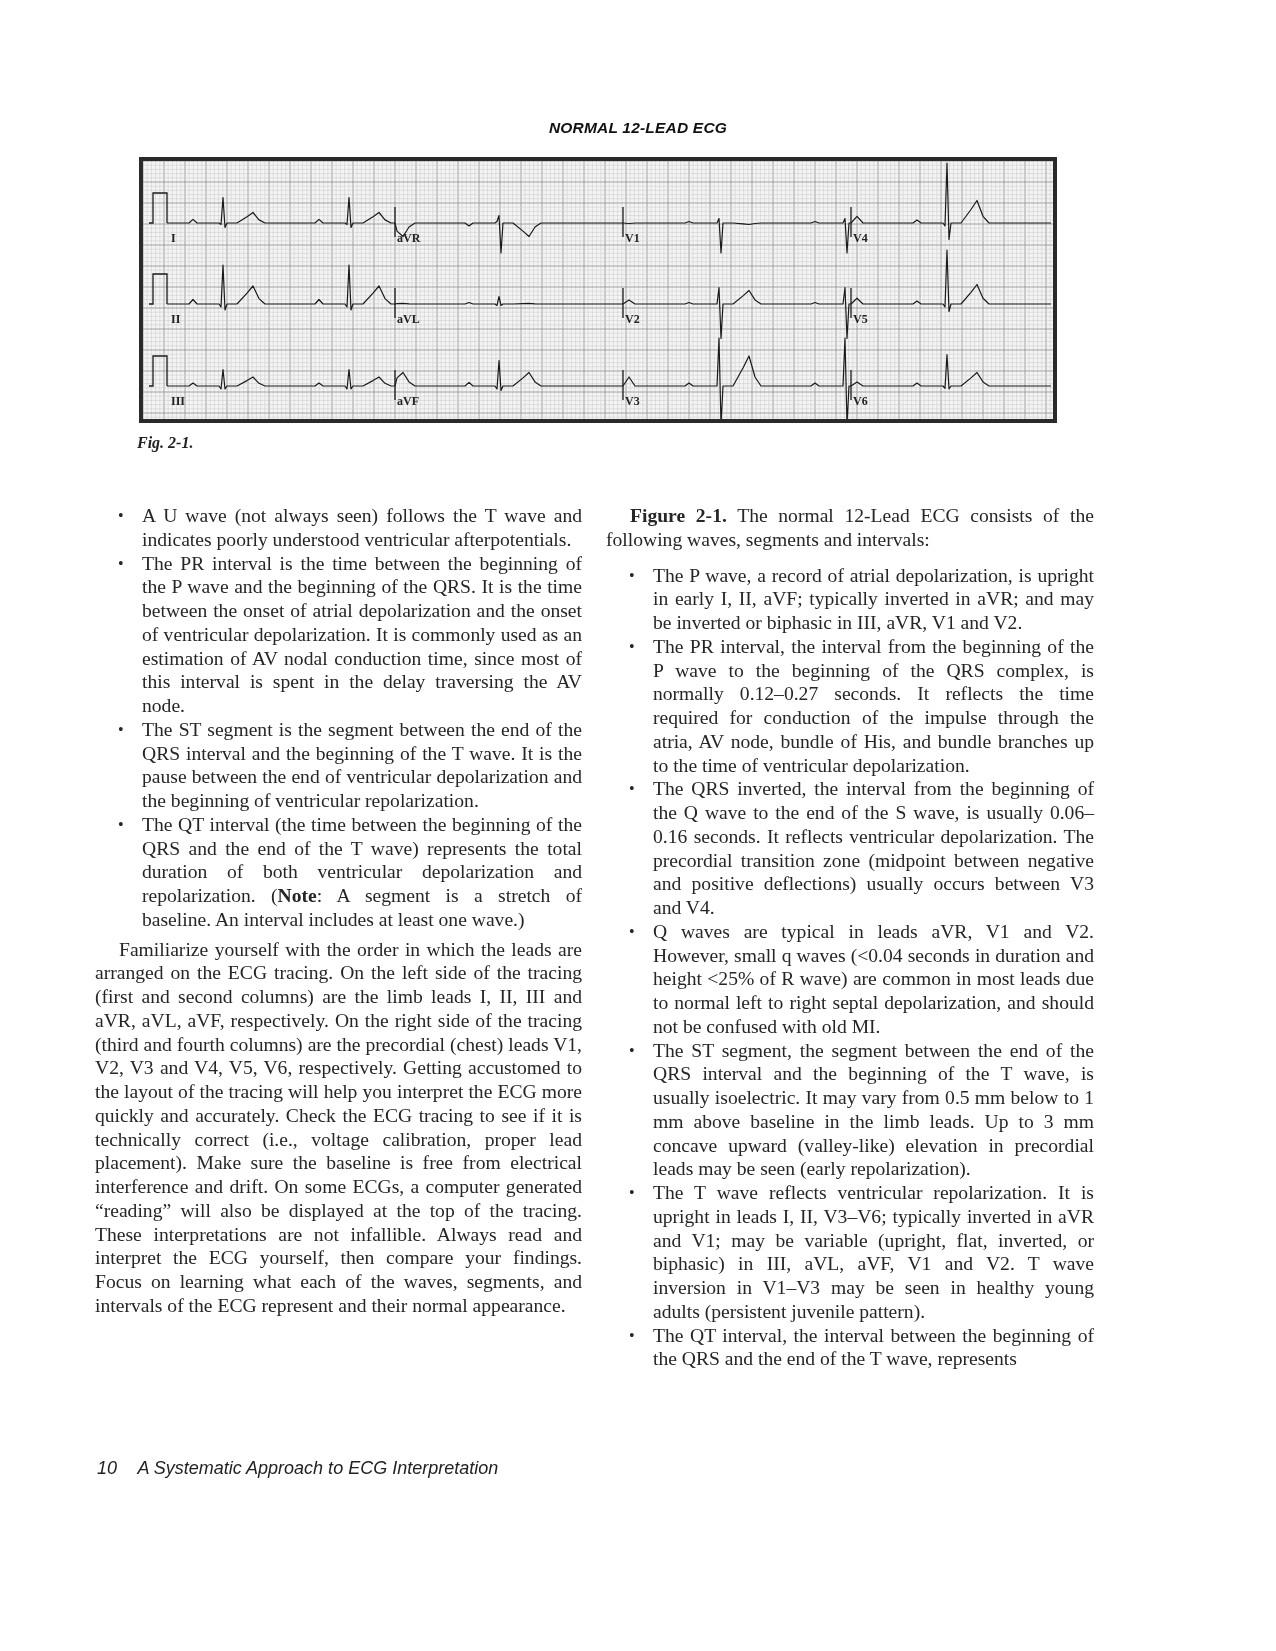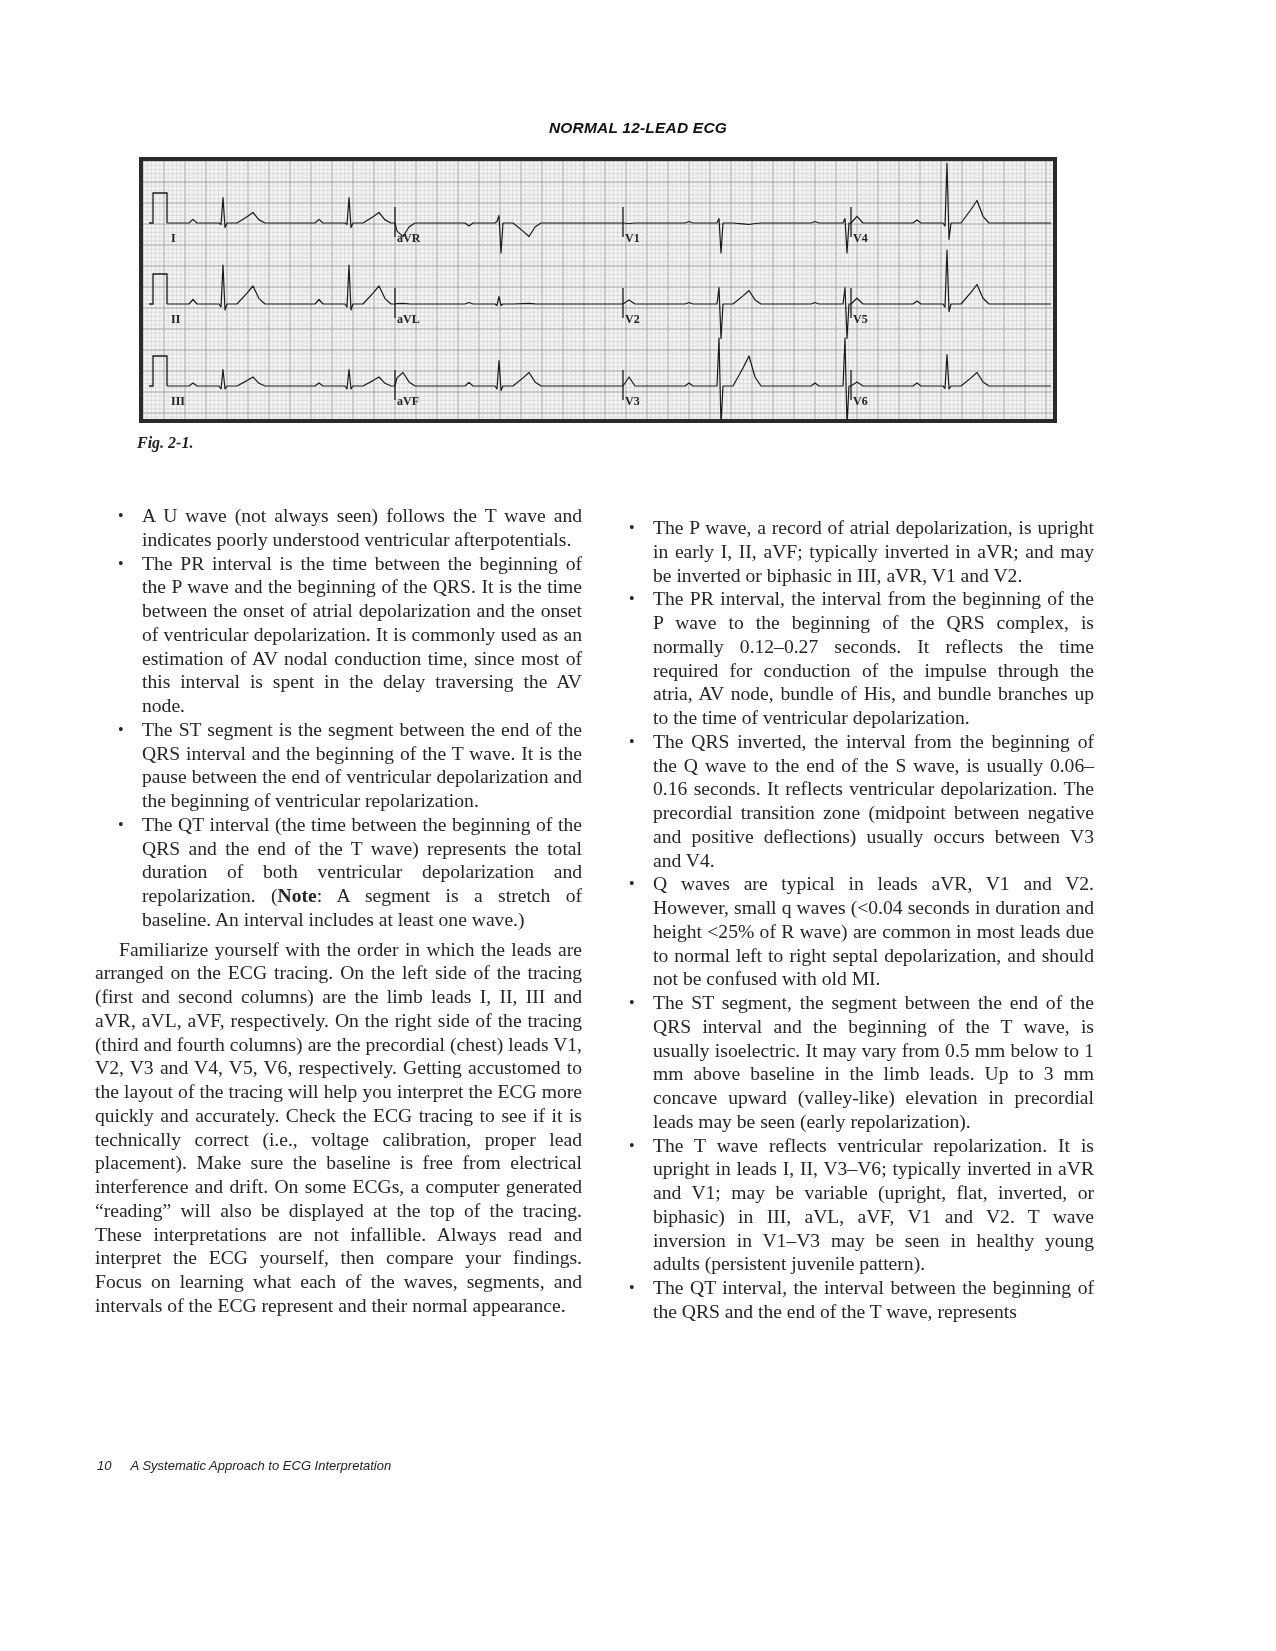--- a/index.html
+++ b/index.html
@@ -21,21 +21,21 @@
   ul.bullets li { position:relative; padding-left:47px; margin:0; }
   .col-right ul.bullets { margin-top:12px; }
   .col-right ul.bullets li { padding-left:47px; }
   .bullet-dot { position:absolute; left:23px; top:0; font-size:16px; }
   .col-left ul.bullets li { padding-left:47px; }
   p.para { margin:6px 0 0 0; text-indent:24px; }
   p.lead-para { margin:0; text-indent:24px; }
   .it { }
   .bd { font-weight:bold; }
   .footer { position:absolute; left:97px; top:1458px; font-family:"Liberation Sans",sans-serif;
-         font-style:italic; font-size:13px; color:#222; }
+         font-style:italic; font-size:18px; color:#222; }
   .footer .pgnum { margin-right:16px; }
 </style>
 </head>
 <body>
 
 <div class="running-title">NORMAL 12-LEAD ECG</div>
 
 <div class="ecg-frame">
   <svg id="ecg-svg" viewBox="0 0 910 258" xmlns="http://www.w3.org/2000/svg">
       <rect x="0" y="0" width="910" height="258" fill="#f4f4f4"></rect>
@@ -365,20 +365,21 @@
   <ul class="bullets" id="left-bullets">
       <li><span class="bullet-dot">•</span><span>A </span><span class="it">U wave</span><span> (not always seen) follows the T wave and indicates poorly understood ventricular afterpotentials.</span></li>
       <li><span class="bullet-dot">•</span><span>The </span><span class="it">PR interval</span><span> is the time between the beginning of the P wave and the beginning of the QRS. It is the time between the onset of atrial depolarization and the onset of ventricular depolarization. It is commonly used as an estimation of AV nodal conduction time, since most of this interval is spent in the delay traversing the AV node.</span></li>
       <li><span class="bullet-dot">•</span><span>The </span><span class="it">ST segment</span><span> is the segment between the end of the QRS interval and the beginning of the T wave. It is the pause between the end of ventricular depolarization and the beginning of ventricular repolarization.</span></li>
       <li><span class="bullet-dot">•</span><span>The </span><span class="it">QT interval</span><span> (the time between the beginning of the QRS and the end of the T wave) represents the total duration of both ventricular depolarization and repolarization. (</span><span class="bd">Note</span><span>: A </span><span class="it">segment</span><span> is a stretch of baseline. An </span><span class="it">interval</span><span> includes at least one wave.)</span></li>
     </ul>
   <p class="para">Familiarize yourself with the order in which the leads are arranged on the ECG tracing. On the left side of the tracing (first and second columns) are the limb leads I, II, III and aVR, aVL, aVF, respectively. On the right side of the tracing (third and fourth columns) are the precordial (chest) leads V1, V2, V3 and V4, V5, V6, respectively. Getting accustomed to the layout of the tracing will help you interpret the ECG more quickly and accurately. Check the ECG tracing to see if it is technically correct (i.e., voltage calibration, proper lead placement). Make sure the baseline is free from electrical interference and drift. On some ECGs, a computer generated “reading” will also be displayed at the top of the tracing. These interpretations are not infallible. Always read and interpret the ECG yourself, then compare your findings. Focus on learning what each of the waves, segments, and intervals of the ECG represent and their normal appearance.</p>
 </div>
 
 <div class="col col-right">
+  <p class="lead-para" id="right-intro"><span class="bd">Figure 2-1.</span><span> The normal 12-Lead ECG consists of the following waves, segments and intervals:</span></p>
   <ul class="bullets" id="right-bullets">
       <li><span class="bullet-dot">•</span><span>The </span><span class="it">P wave</span><span>, a record of atrial depolarization, is upright in early I, II, aVF; typically inverted in aVR; and may be inverted or biphasic in III, aVR, V1 and V2.</span></li>
       <li><span class="bullet-dot">•</span><span>The </span><span class="it">PR interval</span><span>, the interval from the beginning of the P wave to the beginning of the QRS complex, is normally 0.12–0.27 seconds. It reflects the time required for conduction of the impulse through the atria, AV node, bundle of His, and bundle branches up to the time of ventricular depolarization.</span></li>
       <li><span class="bullet-dot">•</span><span>The </span><span class="it">QRS inverted</span><span>, the interval from the beginning of the Q wave to the end of the S wave, is usually 0.06–0.16 seconds. It reflects ventricular depolarization. The precordial transition zone (midpoint between negative and positive deflections) usually occurs between V3 and V4.</span></li>
       <li><span class="bullet-dot">•</span><span class="it">Q waves</span><span> are typical in leads aVR, V1 and V2. However, small q waves (&lt;0.04 seconds in duration and height &lt;25% of R wave) are common in most leads due to normal left to right septal depolarization, and should not be confused with old MI.</span></li>
       <li><span class="bullet-dot">•</span><span>The </span><span class="it">ST segment</span><span>, the segment between the end of the QRS interval and the beginning of the T wave, is usually isoelectric. It may vary from 0.5 mm below to 1 mm above baseline in the limb leads. Up to 3 mm concave upward (valley-like) elevation in precordial leads may be seen (</span><span class="it">early repolarization</span><span>).</span></li>
       <li><span class="bullet-dot">•</span><span>The </span><span class="it">T wave</span><span> reflects ventricular repolarization. It is upright in leads I, II, V3–V6; typically inverted in aVR and V1; may be variable (upright, flat, inverted, or biphasic) in III, aVL, aVF, V1 and V2. T wave inversion in V1–V3 may be seen in healthy young adults (</span><span class="it">persistent juvenile pattern</span><span>).</span></li>
       <li><span class="bullet-dot">•</span><span>The </span><span class="it">QT interval</span><span>, the interval between the beginning of the QRS and the end of the T wave, represents</span></li>
     </ul>
 </div>

